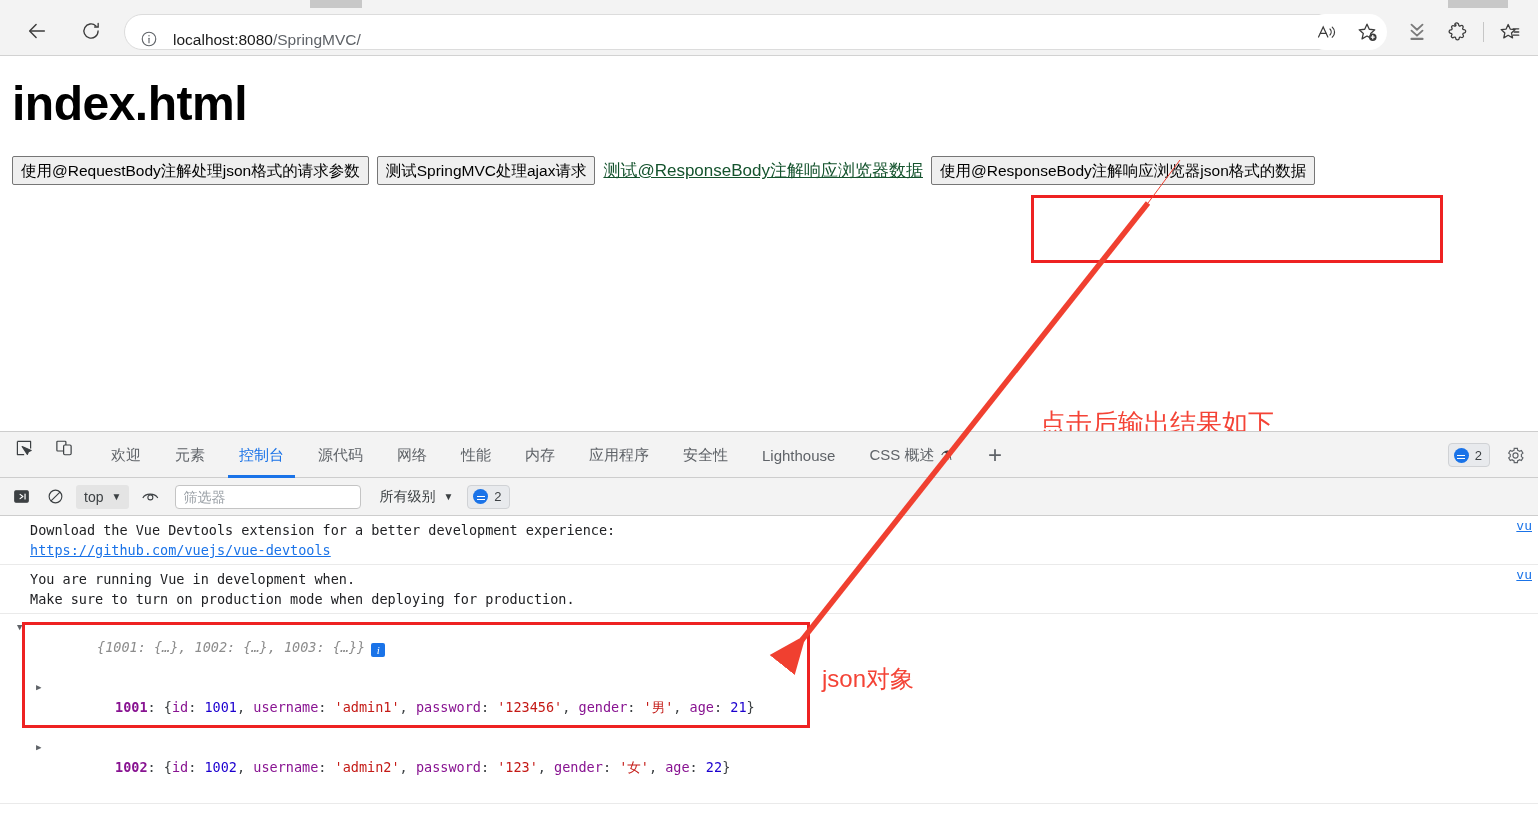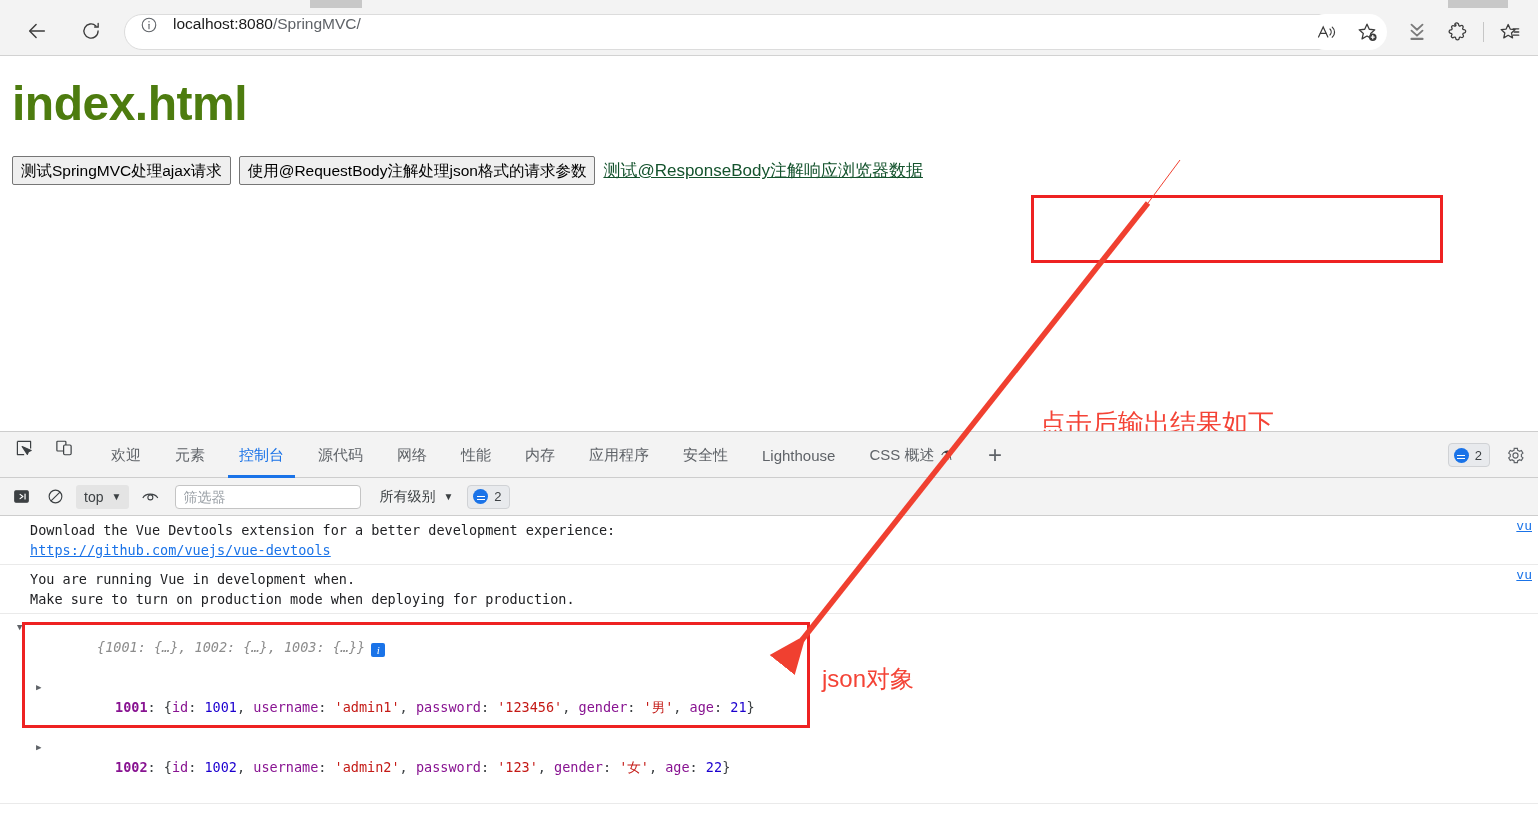--- a/index.html
+++ b/index.html
@@ -66,21 +66,21 @@
     position: absolute;
     left: 124px;
     top: 6px;
     width: 1218px;
     height: 36px;
     background: #ffffff;
     border: 1px solid #dcdcdc;
     border-radius: 18px;
     box-sizing: border-box;
     display: flex;
-    align-items: flex-start;
+    align-items: flex-end;
   }
   #info-icon {
     margin-left: 14px;
     width: 20px;
     height: 20px;
     display: flex;
     align-items: center;
     justify-content: center;
     flex: 0 0 auto;
   }
@@ -132,21 +132,21 @@
     background: #ffffff;
     overflow: hidden;
   }
   #page-title {
     position: absolute;
     left: 12px;
     top: 20px;
     margin: 0;
     font-size: 48px;
     font-weight: bold;
-    color: #4d7c0f;
+    color: #000000;
     letter-spacing: -0.5px;
     font-family: "Liberation Sans", sans-serif;
   }
   #button-row {
     position: absolute;
     left: 12px;
     top: 100px;
     display: flex;
     align-items: center;
     white-space: nowrap;
@@ -543,23 +543,26 @@
         </svg>
       </div>
     </div>
   </div>
 </div>
 
 <div id="page-content">
   <h1 id="page-title">index.html</h1>
 
   <div id="button-row">
+    <button class="page-button">使用@RequestBody注解处理json格式的请求参数</button>
     <button class="page-button">测试SpringMVC处理ajax请求</button>
-    <button class="page-button">使用@RequestBody注解处理json格式的请求参数</button>
     <a id="link-response-body">测试@ResponseBody注解响应浏览器数据</a>
+    <span id="btn-json-wrapper">
+      <button class="page-button">使用@ResponseBody注解响应浏览器json格式的数据</button>
+    </span>
   </div>
 
   <div id="redbox-button"></div>
   <div id="annotation-click-result">点击后输出结果如下</div>
 </div>
 
 <div id="devtools">
 
   <div id="devtools-tabbar">
     <div class="dt-icon-btn">

